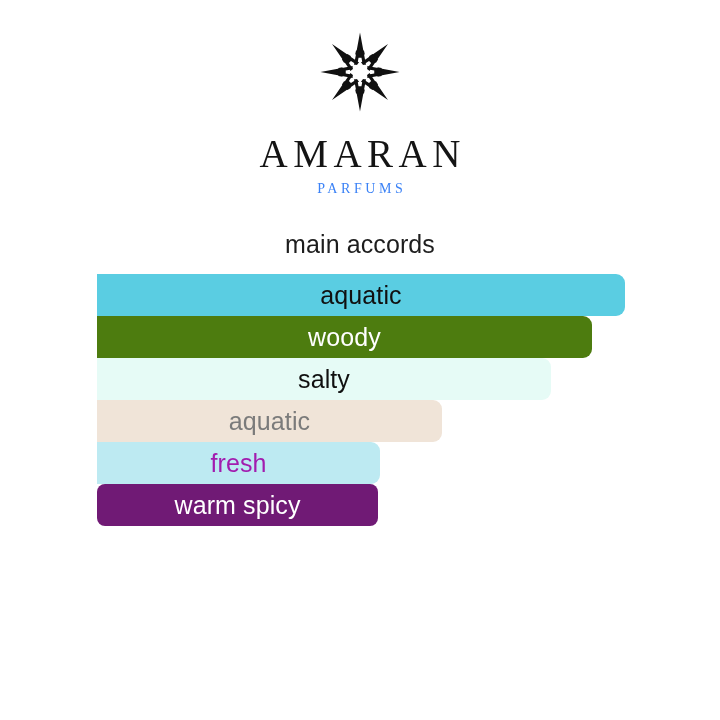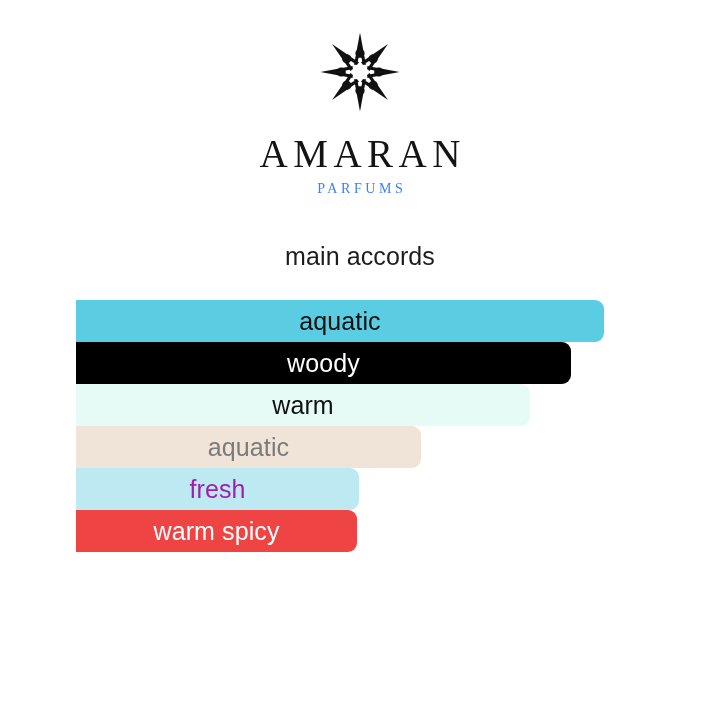--- a/index.html
+++ b/index.html
@@ -57,37 +57,37 @@
     line-height: 1;
     letter-spacing: 3.6px;
     color: #3b82f6;
     text-indent: 3.6px;
   }
 
   
   .chart {
     position: absolute;
     left: 0;
-    top: 244px;
+    top: 232px;
     width: 708px;
   }
 
   .chart-title {
     width: 720px;
     text-align: center;
     font-size: 25px;
     line-height: 1;
     color: #1d1d1d;
     letter-spacing: 0.1px;
   }
 
   .bars {
     position: relative;
-    margin-top: 31px;
-    padding-left: 76px;
+    margin-top: 17px;
+    padding-left: 97px;
   }
 
   .bar-row {
     position: relative;
     height: 42px;
   }
 
   .bar {
     position: relative;
     height: 42px;
@@ -160,40 +160,40 @@
 
   <div class="chart">
     <div class="chart-title">main accords</div>
     <div class="bars" id="bars">
         <div class="bar-row">
           <div class="bar" style="width: 528px; background: rgb(90, 205, 226);">
             <span class="bar-label" style="color: rgb(16, 16, 16);">aquatic</span>
           </div>
         </div>
         <div class="bar-row">
-          <div class="bar" style="width: 495px; background: #000000;">
+          <div class="bar" style="width: 495px; background: #4d7c0f;">
             <span class="bar-label" style="color: rgb(255, 255, 255);">woody</span>
           </div>
         </div>
         <div class="bar-row">
           <div class="bar" style="width: 454px; background: rgb(230, 251, 246);">
-            <span class="bar-label" style="color: rgb(16, 16, 16);">warm</span>
+            <span class="bar-label" style="color: rgb(16, 16, 16);">salty</span>
           </div>
         </div>
         <div class="bar-row">
           <div class="bar" style="width: 345px; background: rgb(240, 228, 216);">
             <span class="bar-label" style="color: rgb(123, 123, 123);">aquatic</span>
           </div>
         </div>
         <div class="bar-row">
           <div class="bar" style="width: 283px; background: rgb(189, 234, 242);">
             <span class="bar-label" style="color: #a21caf;">fresh</span>
           </div>
         </div>
         <div class="bar-row">
-          <div class="bar" style="width: 281px; background: #ef4444;">
+          <div class="bar" style="width: 281px; background: #701a75; border-radius: 8px;">
             <span class="bar-label" style="color: rgb(255, 255, 255);">warm spicy</span>
           </div>
         </div>
       </div>
   </div>
 
 </div>
 
 </body></html>

